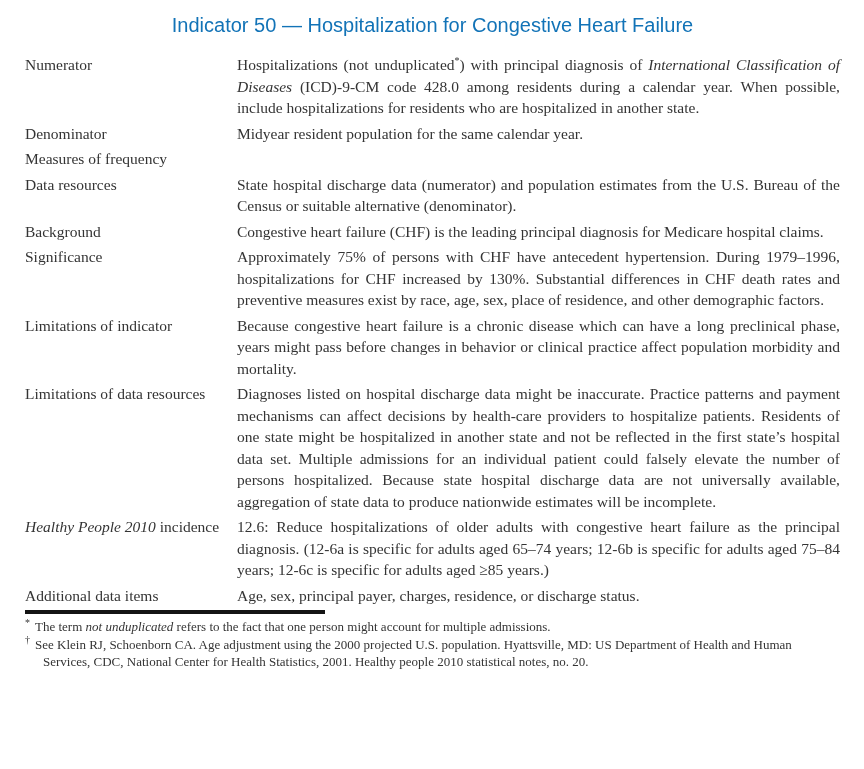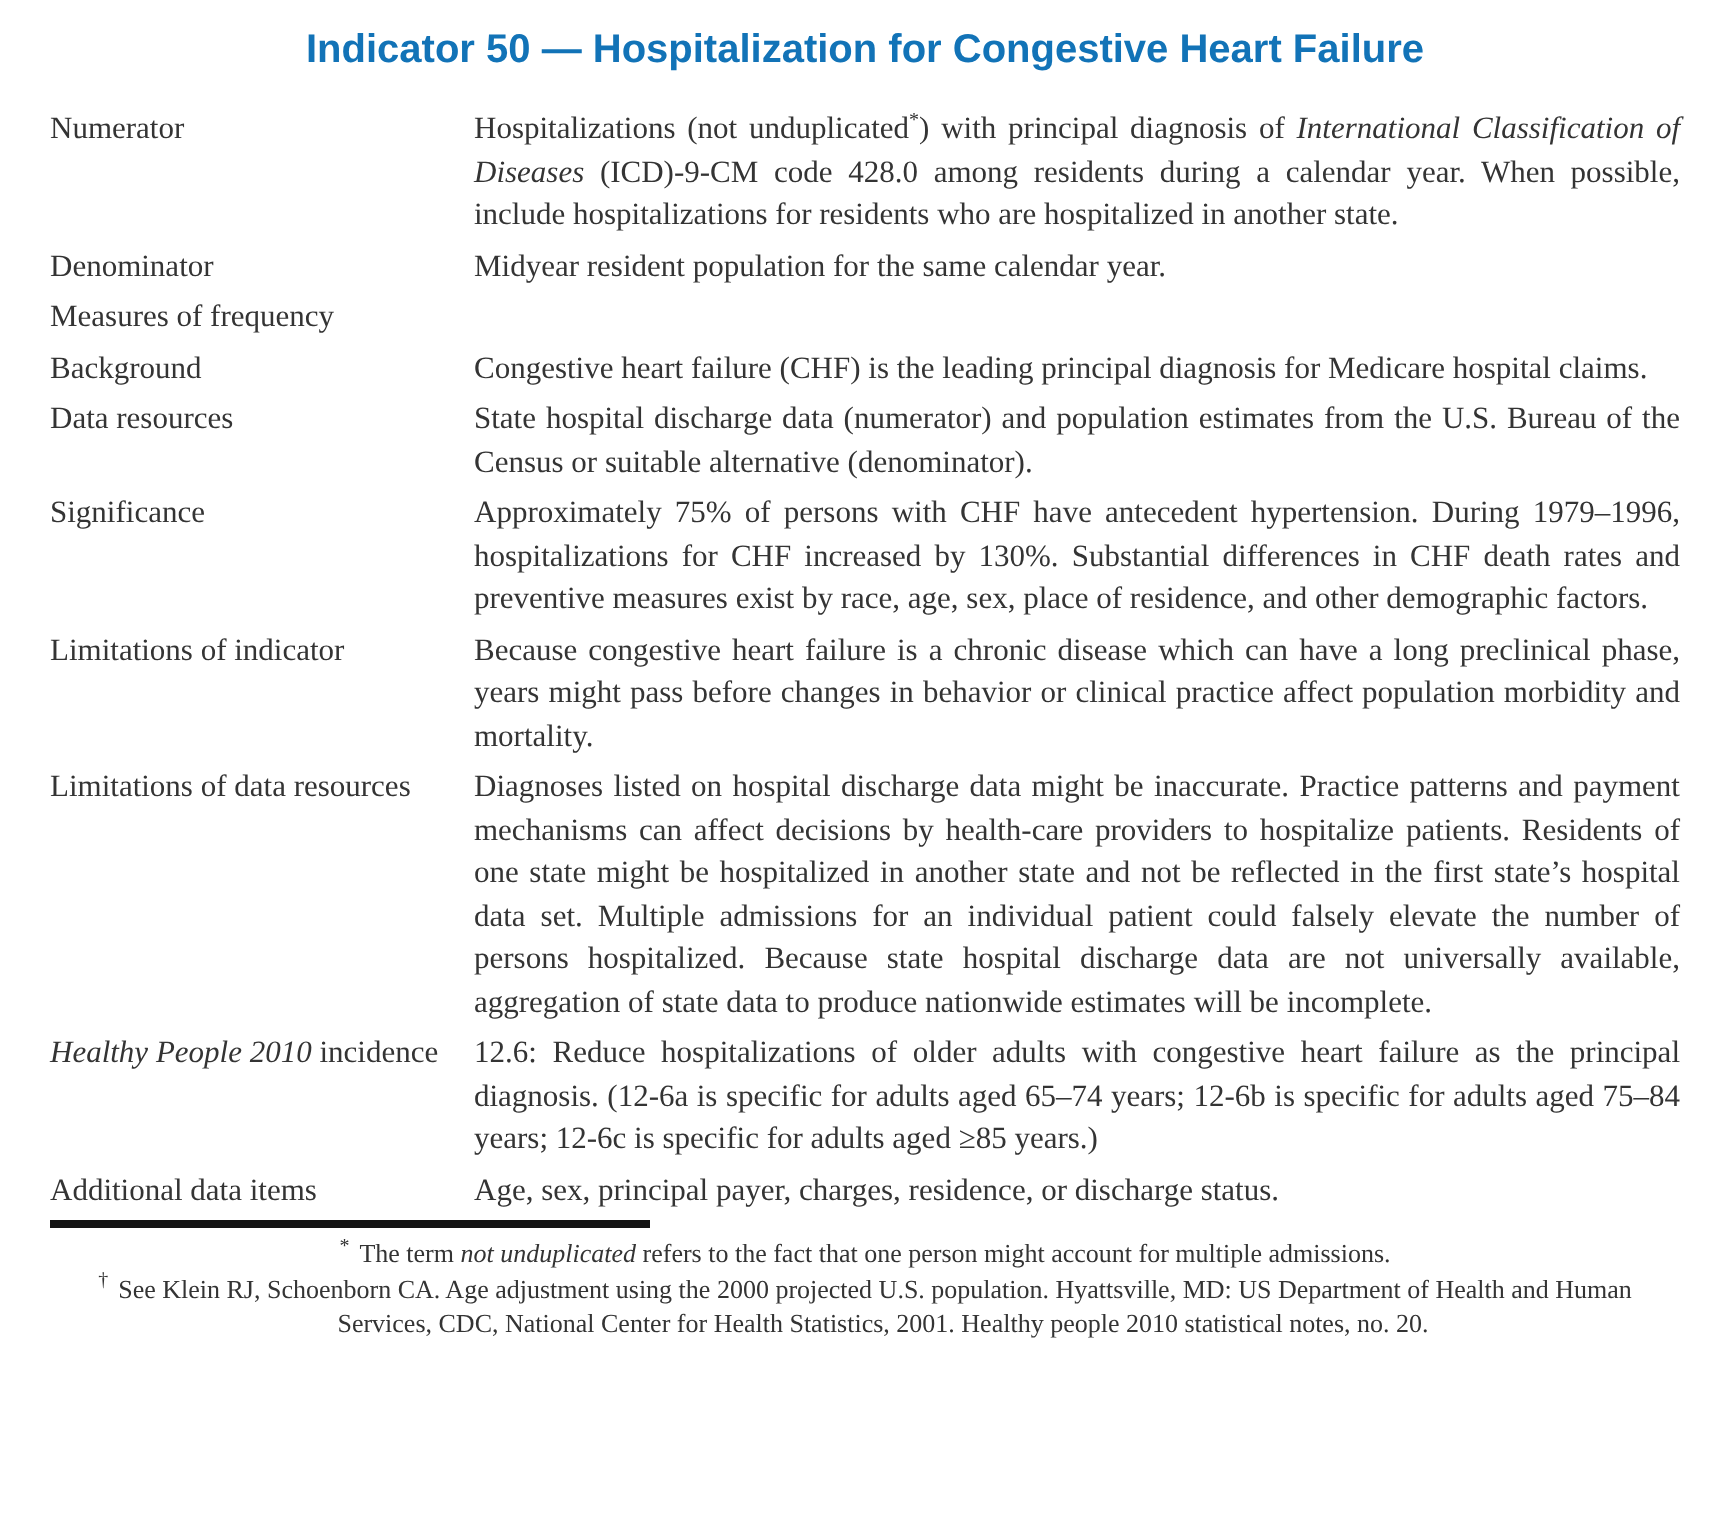--- a/index.html
+++ b/index.html
@@ -10,21 +10,21 @@
   html,body{margin:0;padding:0;background:#ffffff;}
   body{
     width:864px;height:769px;overflow:hidden;
     font-family:"Liberation Serif", serif;
     color:var(--body-text);
     -webkit-font-smoothing:antialiased;
   }
   .page{padding:10px 24px 0 25px;box-sizing:border-box;width:864px;}
   .title{
     font-family:"Liberation Sans", sans-serif;
-    font-weight:bold;
+    font-weight:normal;
     font-size:20px;
     color:var(--title-blue);
     text-align:center;
     margin:4px 0 17px 0;
     letter-spacing:0px;
   }
   .table{width:100%;}
   .row{display:flex;margin-bottom:4px;}
   .label{
     width:212px;flex:none;
@@ -39,21 +39,21 @@
   sup{font-size:10px;line-height:0;vertical-align:super;}
   .footnote-rule{
     width:300px;height:4px;
     background:var(--rule-black);
     margin:3px 0 4px 0;
   }
   .footnotes{margin-top:1px;}
   .footnote{
     font-size:13px;line-height:17.5px;
     padding-left:18px;text-indent:-18px;
-    text-align:center;
+    text-align:left;
   }
   .fn-marker{padding-right:5px;}
   .it{font-style:italic;}
 </style>
 </head>
 <body>
 
 <div class="page">
   <h1 class="title">Indicator 50 — Hospitalization for Congestive Heart Failure</h1>
   <div class="table">
@@ -62,26 +62,26 @@
         <div class="value"><span>Hospitalizations (not unduplicated</span><sup>*</sup><span>) with principal diagnosis of </span><span class="it">International Classification of Diseases</span><span> (ICD)-9-CM code 428.0 among residents during a calendar year. When possible, include hospitalizations for residents who are hospitalized in another state.</span></div>
       </div>
       <div class="row">
         <div class="label"><span>Denominator</span></div>
         <div class="value"><span>Midyear resident population for the same calendar year.</span></div>
       </div>
       <div class="row">
         <div class="label"><span>Measures of frequency</span></div>
       </div>
       <div class="row">
+        <div class="label"><span>Data resources</span></div>
+        <div class="value"><span>State hospital discharge data (numerator) and population estimates from the U.S. Bureau of the Census or suitable alternative (denominator).</span></div>
+      </div>
+      <div class="row">
         <div class="label"><span>Background</span></div>
         <div class="value"><span>Congestive heart failure (CHF) is the leading principal diagnosis for Medicare hospital claims.</span></div>
-      </div>
-      <div class="row">
-        <div class="label"><span>Data resources</span></div>
-        <div class="value"><span>State hospital discharge data (numerator) and population estimates from the U.S. Bureau of the Census or suitable alternative (denominator).</span></div>
       </div>
       <div class="row">
         <div class="label"><span>Significance</span></div>
         <div class="value"><span>Approximately 75% of persons with CHF have antecedent hypertension. During 1979–1996, hospitalizations for CHF increased by 130%. Substantial differences in CHF death rates and preventive measures exist by race, age, sex, place of residence, and other demographic factors.</span></div>
       </div>
       <div class="row">
         <div class="label"><span>Limitations of indicator</span></div>
         <div class="value"><span>Because congestive heart failure is a chronic disease which can have a long preclinical phase, years might pass before changes in behavior or clinical practice affect population morbidity and mortality.</span></div>
       </div>
       <div class="row">

